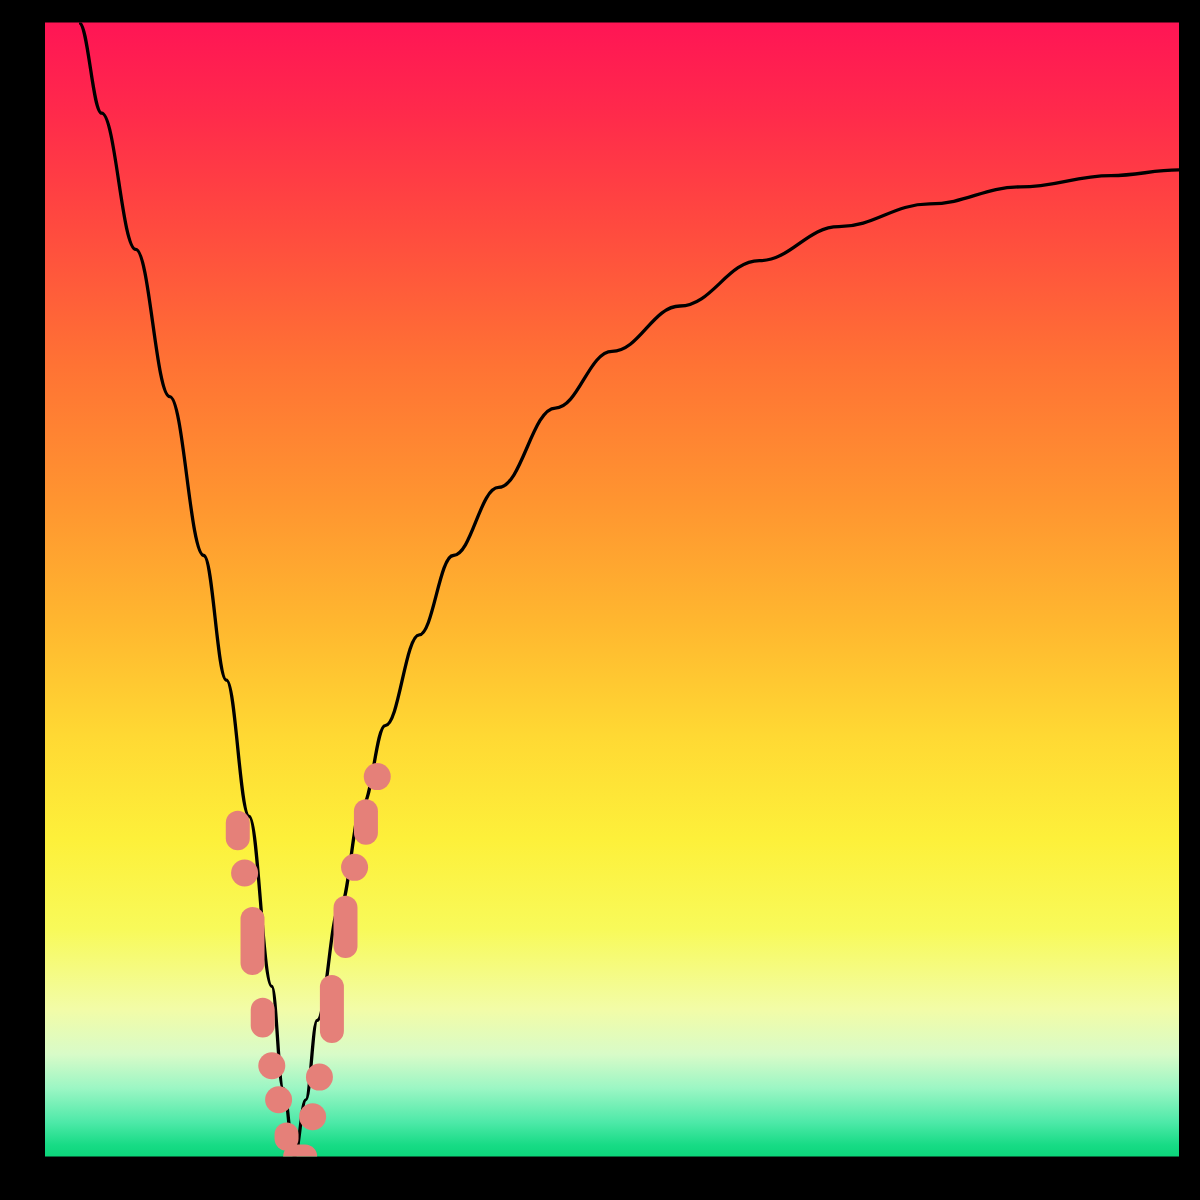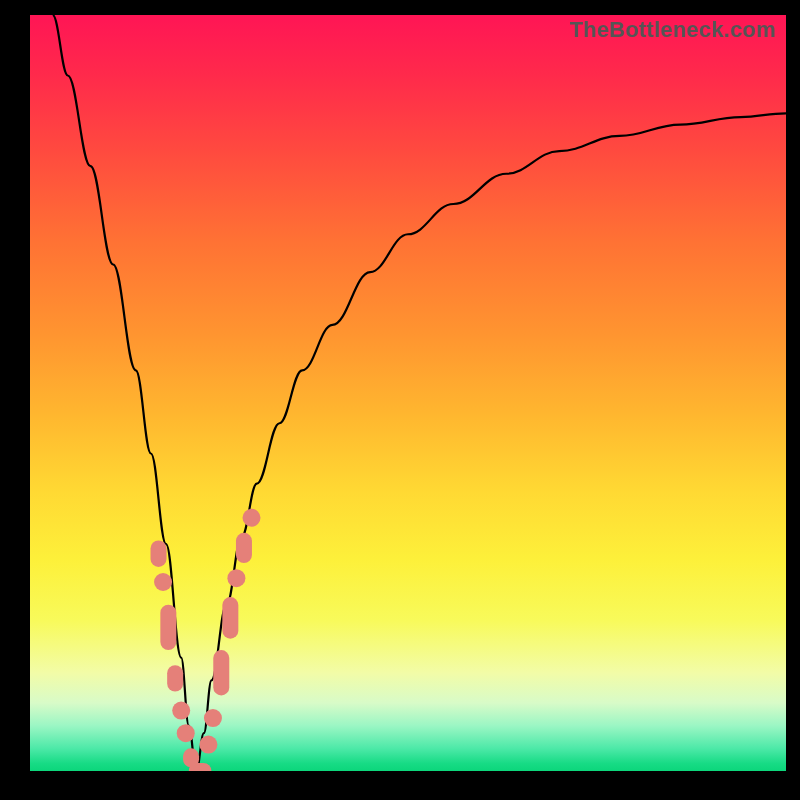--- a/index.html
+++ b/index.html
@@ -69,21 +69,20 @@
   .marker-capsule {
     fill: #e58079;
     stroke: none;
   }
 </style>
 </head>
 <body>
 
 <div class="frame">
   <div class="plot-area">
-    <div class="watermark">TheBottleneck.com</div>
     <svg class="overlay" viewBox="0 0 756 756" preserveAspectRatio="none">
       <path id="curve-path" class="curve" d="M 22.68 0.00 C 28.73 0.00, 31.75 60.48, 37.80 60.48 C 46.87 60.48, 51.41 151.20, 60.48 151.20 C 69.55 151.20, 74.09 249.48, 83.16 249.48 C 92.23 249.48, 96.77 355.32, 105.84 355.32 C 111.89 355.32, 114.91 438.48, 120.96 438.48 C 127.01 438.48, 130.03 529.20, 136.08 529.20 C 142.13 529.20, 145.15 642.60, 151.20 642.60 C 154.22 642.60, 155.74 710.64, 158.76 710.64 C 161.78 710.64, 163.30 756.00, 166.32 756.00 C 169.34 756.00, 170.86 718.20, 173.88 718.20 C 176.90 718.20, 178.42 665.28, 181.44 665.28 C 187.49 665.28, 190.51 589.68, 196.56 589.68 C 202.61 589.68, 205.63 521.64, 211.68 521.64 C 217.73 521.64, 220.75 468.72, 226.80 468.72 C 235.87 468.72, 240.41 408.24, 249.48 408.24 C 258.55 408.24, 263.09 355.32, 272.16 355.32 C 284.26 355.32, 290.30 309.96, 302.40 309.96 C 317.52 309.96, 325.08 257.04, 340.20 257.04 C 355.32 257.04, 362.88 219.24, 378.00 219.24 C 396.14 219.24, 405.22 189.00, 423.36 189.00 C 444.53 189.00, 455.11 158.76, 476.28 158.76 C 497.45 158.76, 508.03 136.08, 529.20 136.08 C 553.39 136.08, 565.49 120.96, 589.68 120.96 C 613.87 120.96, 625.97 109.62, 650.16 109.62 C 674.35 109.62, 686.45 102.06, 710.64 102.06 C 728.78 102.06, 737.86 98.28, 756.00 98.28"></path>
       <g id="markers">
           <rect x="120.52" y="525.42" width="16" height="26.46" rx="8" ry="8" class="marker-capsule"></rect>
           <circle cx="133.06" cy="567.00" r="9" class="marker-round"></circle>
           <rect x="130.35" y="589.68" width="16" height="45.36" rx="8" ry="8" class="marker-capsule"></rect>
           <rect x="137.15" y="650.16" width="16" height="26.46" rx="8" ry="8" class="marker-capsule"></rect>
           <circle cx="151.20" cy="695.52" r="9" class="marker-round"></circle>
           <circle cx="155.74" cy="718.20" r="9" class="marker-round"></circle>
           <rect x="153.03" y="733.32" width="16" height="18.90" rx="8" ry="8" class="marker-capsule"></rect>

